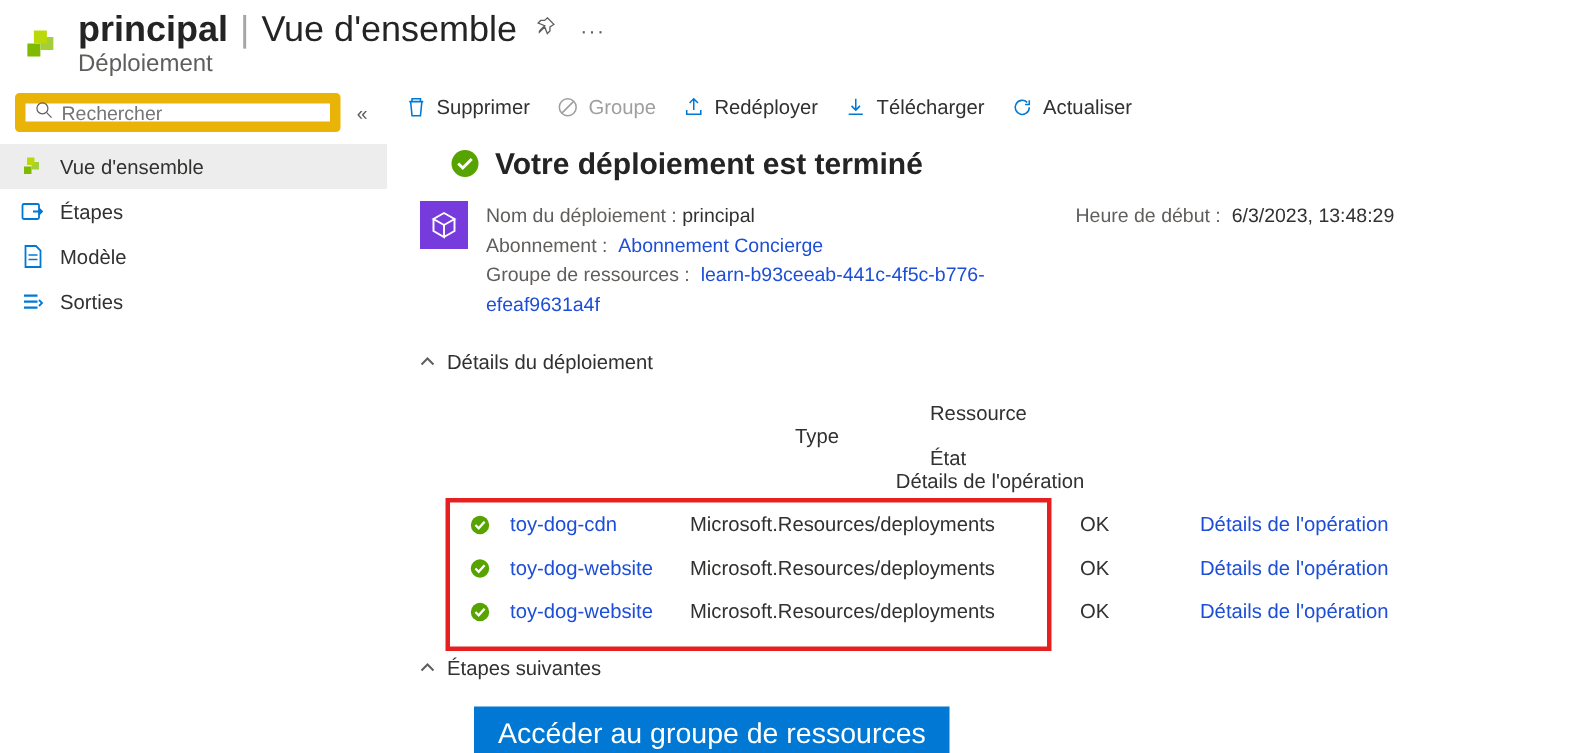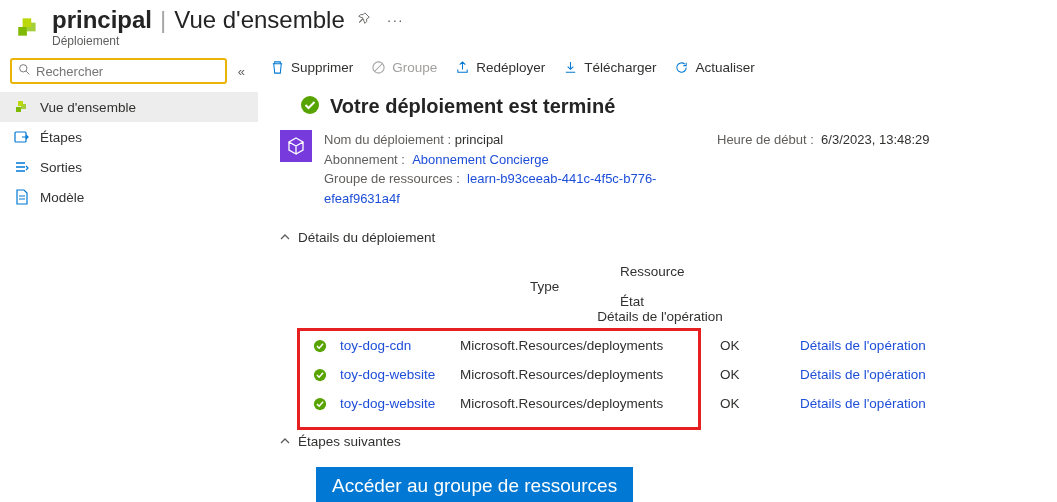--- a/index.html
+++ b/index.html
@@ -30,21 +30,21 @@
   }
   .title-block { display: flex; flex-direction: column; }
   .title-row { display: flex; align-items: center; gap: 8px; }
   .title-main {
     font-size: 24px;
     font-weight: 600;
     color: #242424;
   }
   .title-sep { color: #a6a6a6; font-weight: 300; font-size: 24px; }
   .title-sub { font-size: 24px; font-weight: 300; color: #242424; }
-  .subtitle { font-size: 12px; color: #605e5c; margin-top: 0px; }
+  .subtitle { font-size: 16px; color: #605e5c; margin-top: 0px; }
   .pin-icon, .more-icon { color: #605e5c; cursor: pointer; font-size: 15px; padding: 4px; }
   .more-icon { font-size: 14px; letter-spacing: 1px; }
 
   
   .body-wrap { display: flex; height: calc(502px - 48px); }
 
   
   .sidebar {
     width: 258px;
     flex-shrink: 0;
@@ -53,21 +53,21 @@
   .search-row {
     display: flex;
     align-items: center;
     padding: 0 10px 8px 10px;
     gap: 8px;
   }
   .search-box {
     flex: 1;
     display: flex;
     align-items: center;
-    border: 2px solid #eab308;
+    border: 7px solid #eab308;
     border-radius: 3px;
     height: 26px;
     padding: 0 6px;
     gap: 5px;
   }
   .search-box input {
     border: none;
     outline: none;
     font-family: inherit;
     font-size: 13px;
@@ -274,37 +274,37 @@
         <svg viewBox="0 0 16 16" width="16" height="16">
             <rect x="1" y="3" width="11" height="10" rx="1" fill="none" stroke="#0078d4" stroke-width="1.2"></rect>
             <path d="M8 8 L14 8 M12 6 L14 8 L12 10" fill="none" stroke="#0078d4" stroke-width="1.2"></path>
           </svg>
       </span>
       <span>Étapes</span>
     </div>
     <div class="nav-item">
       <span class="nav-icon">
         <svg viewBox="0 0 16 16" width="16" height="16">
+            <path d="M3 1 h7 l3 3 v11 h-10 z" fill="none" stroke="#0078d4" stroke-width="1.2"></path>
+            <line x1="5" y1="7" x2="11" y2="7" stroke="#0078d4"></line>
+            <line x1="5" y1="10" x2="11" y2="10" stroke="#0078d4"></line>
+          </svg>
+      </span>
+      <span>Modèle</span>
+    </div>
+    <div class="nav-item">
+      <span class="nav-icon">
+        <svg viewBox="0 0 16 16" width="16" height="16">
             <line x1="2" y1="4" x2="11" y2="4" stroke="#0078d4" stroke-width="1.5"></line>
             <line x1="2" y1="8" x2="11" y2="8" stroke="#0078d4" stroke-width="1.5"></line>
             <line x1="2" y1="12" x2="11" y2="12" stroke="#0078d4" stroke-width="1.5"></line>
             <path d="M12 7 L14 9 L12 11" fill="none" stroke="#0078d4" stroke-width="1.2"></path>
           </svg>
       </span>
       <span>Sorties</span>
-    </div>
-    <div class="nav-item">
-      <span class="nav-icon">
-        <svg viewBox="0 0 16 16" width="16" height="16">
-            <path d="M3 1 h7 l3 3 v11 h-10 z" fill="none" stroke="#0078d4" stroke-width="1.2"></path>
-            <line x1="5" y1="7" x2="11" y2="7" stroke="#0078d4"></line>
-            <line x1="5" y1="10" x2="11" y2="10" stroke="#0078d4"></line>
-          </svg>
-      </span>
-      <span>Modèle</span>
     </div>
   </div>
 
   <div class="main">
 
     
     <div class="toolbar">
       <span class="tb-btn">
         <svg viewBox="0 0 16 16">
             <path d="M3 4h10M5 4V2h6v2M4 4l1 10h6l1-10" fill="none" stroke="#0078d4" stroke-width="1.1"></path>

